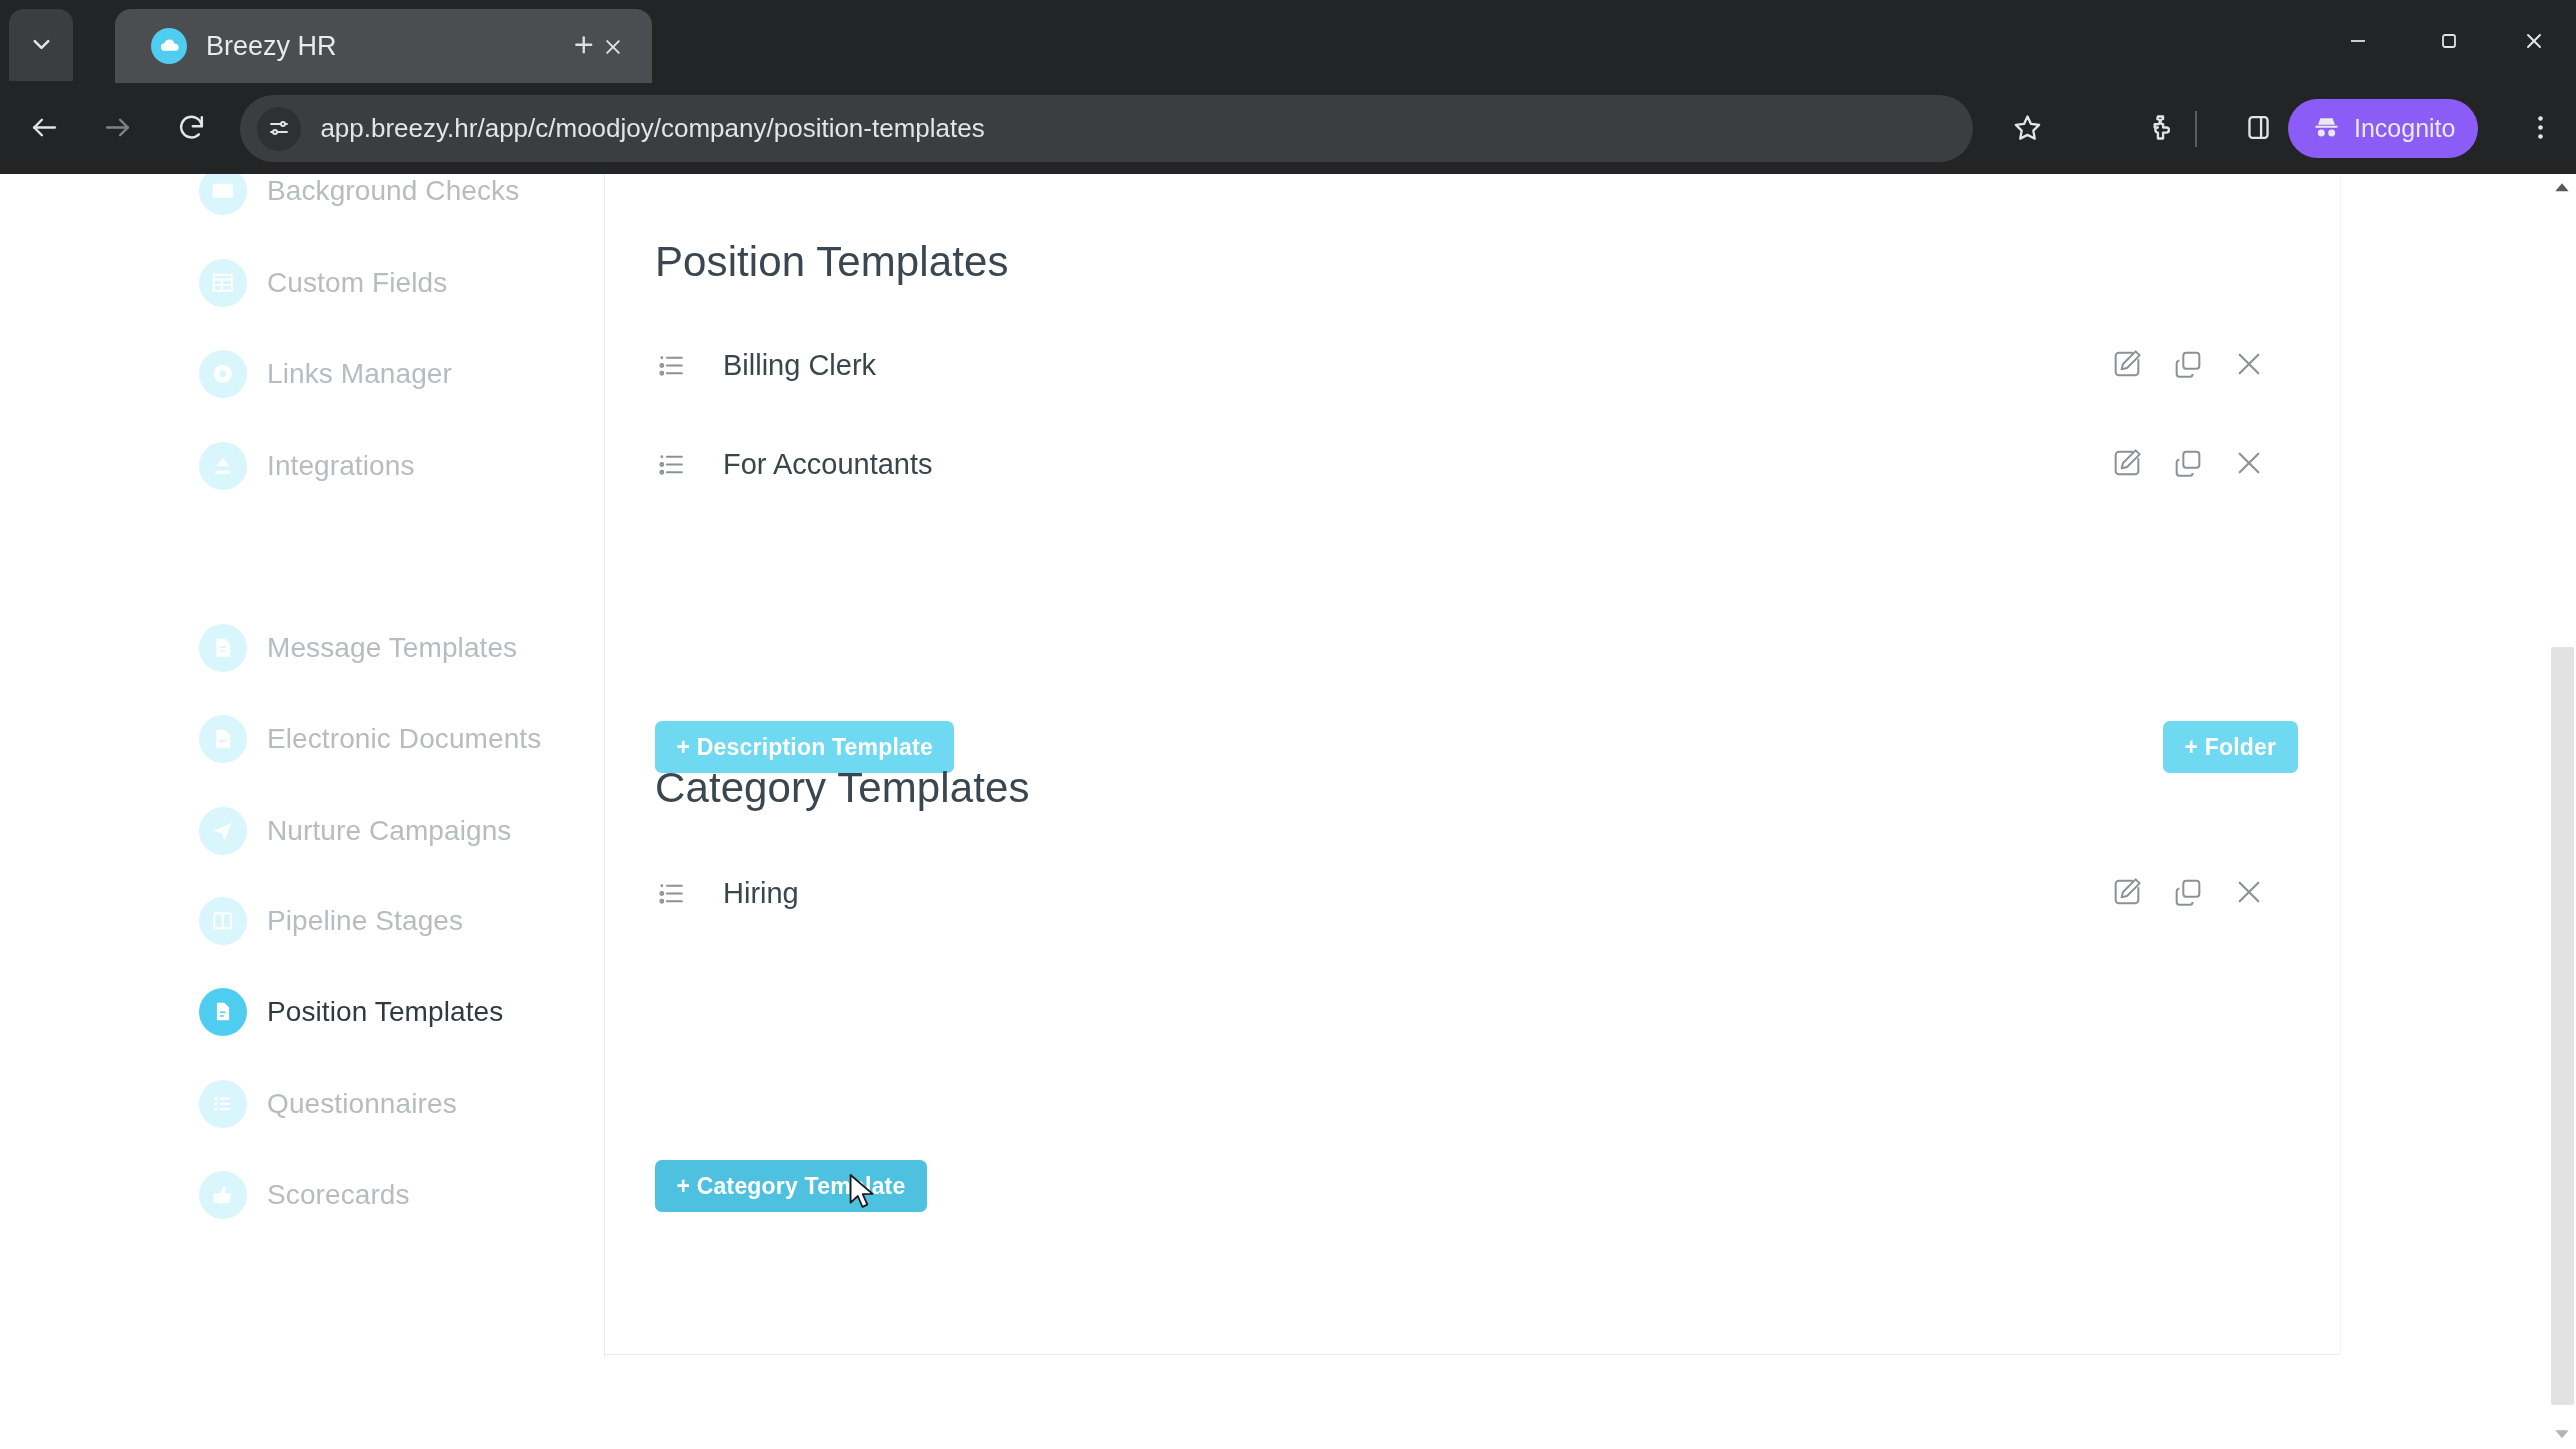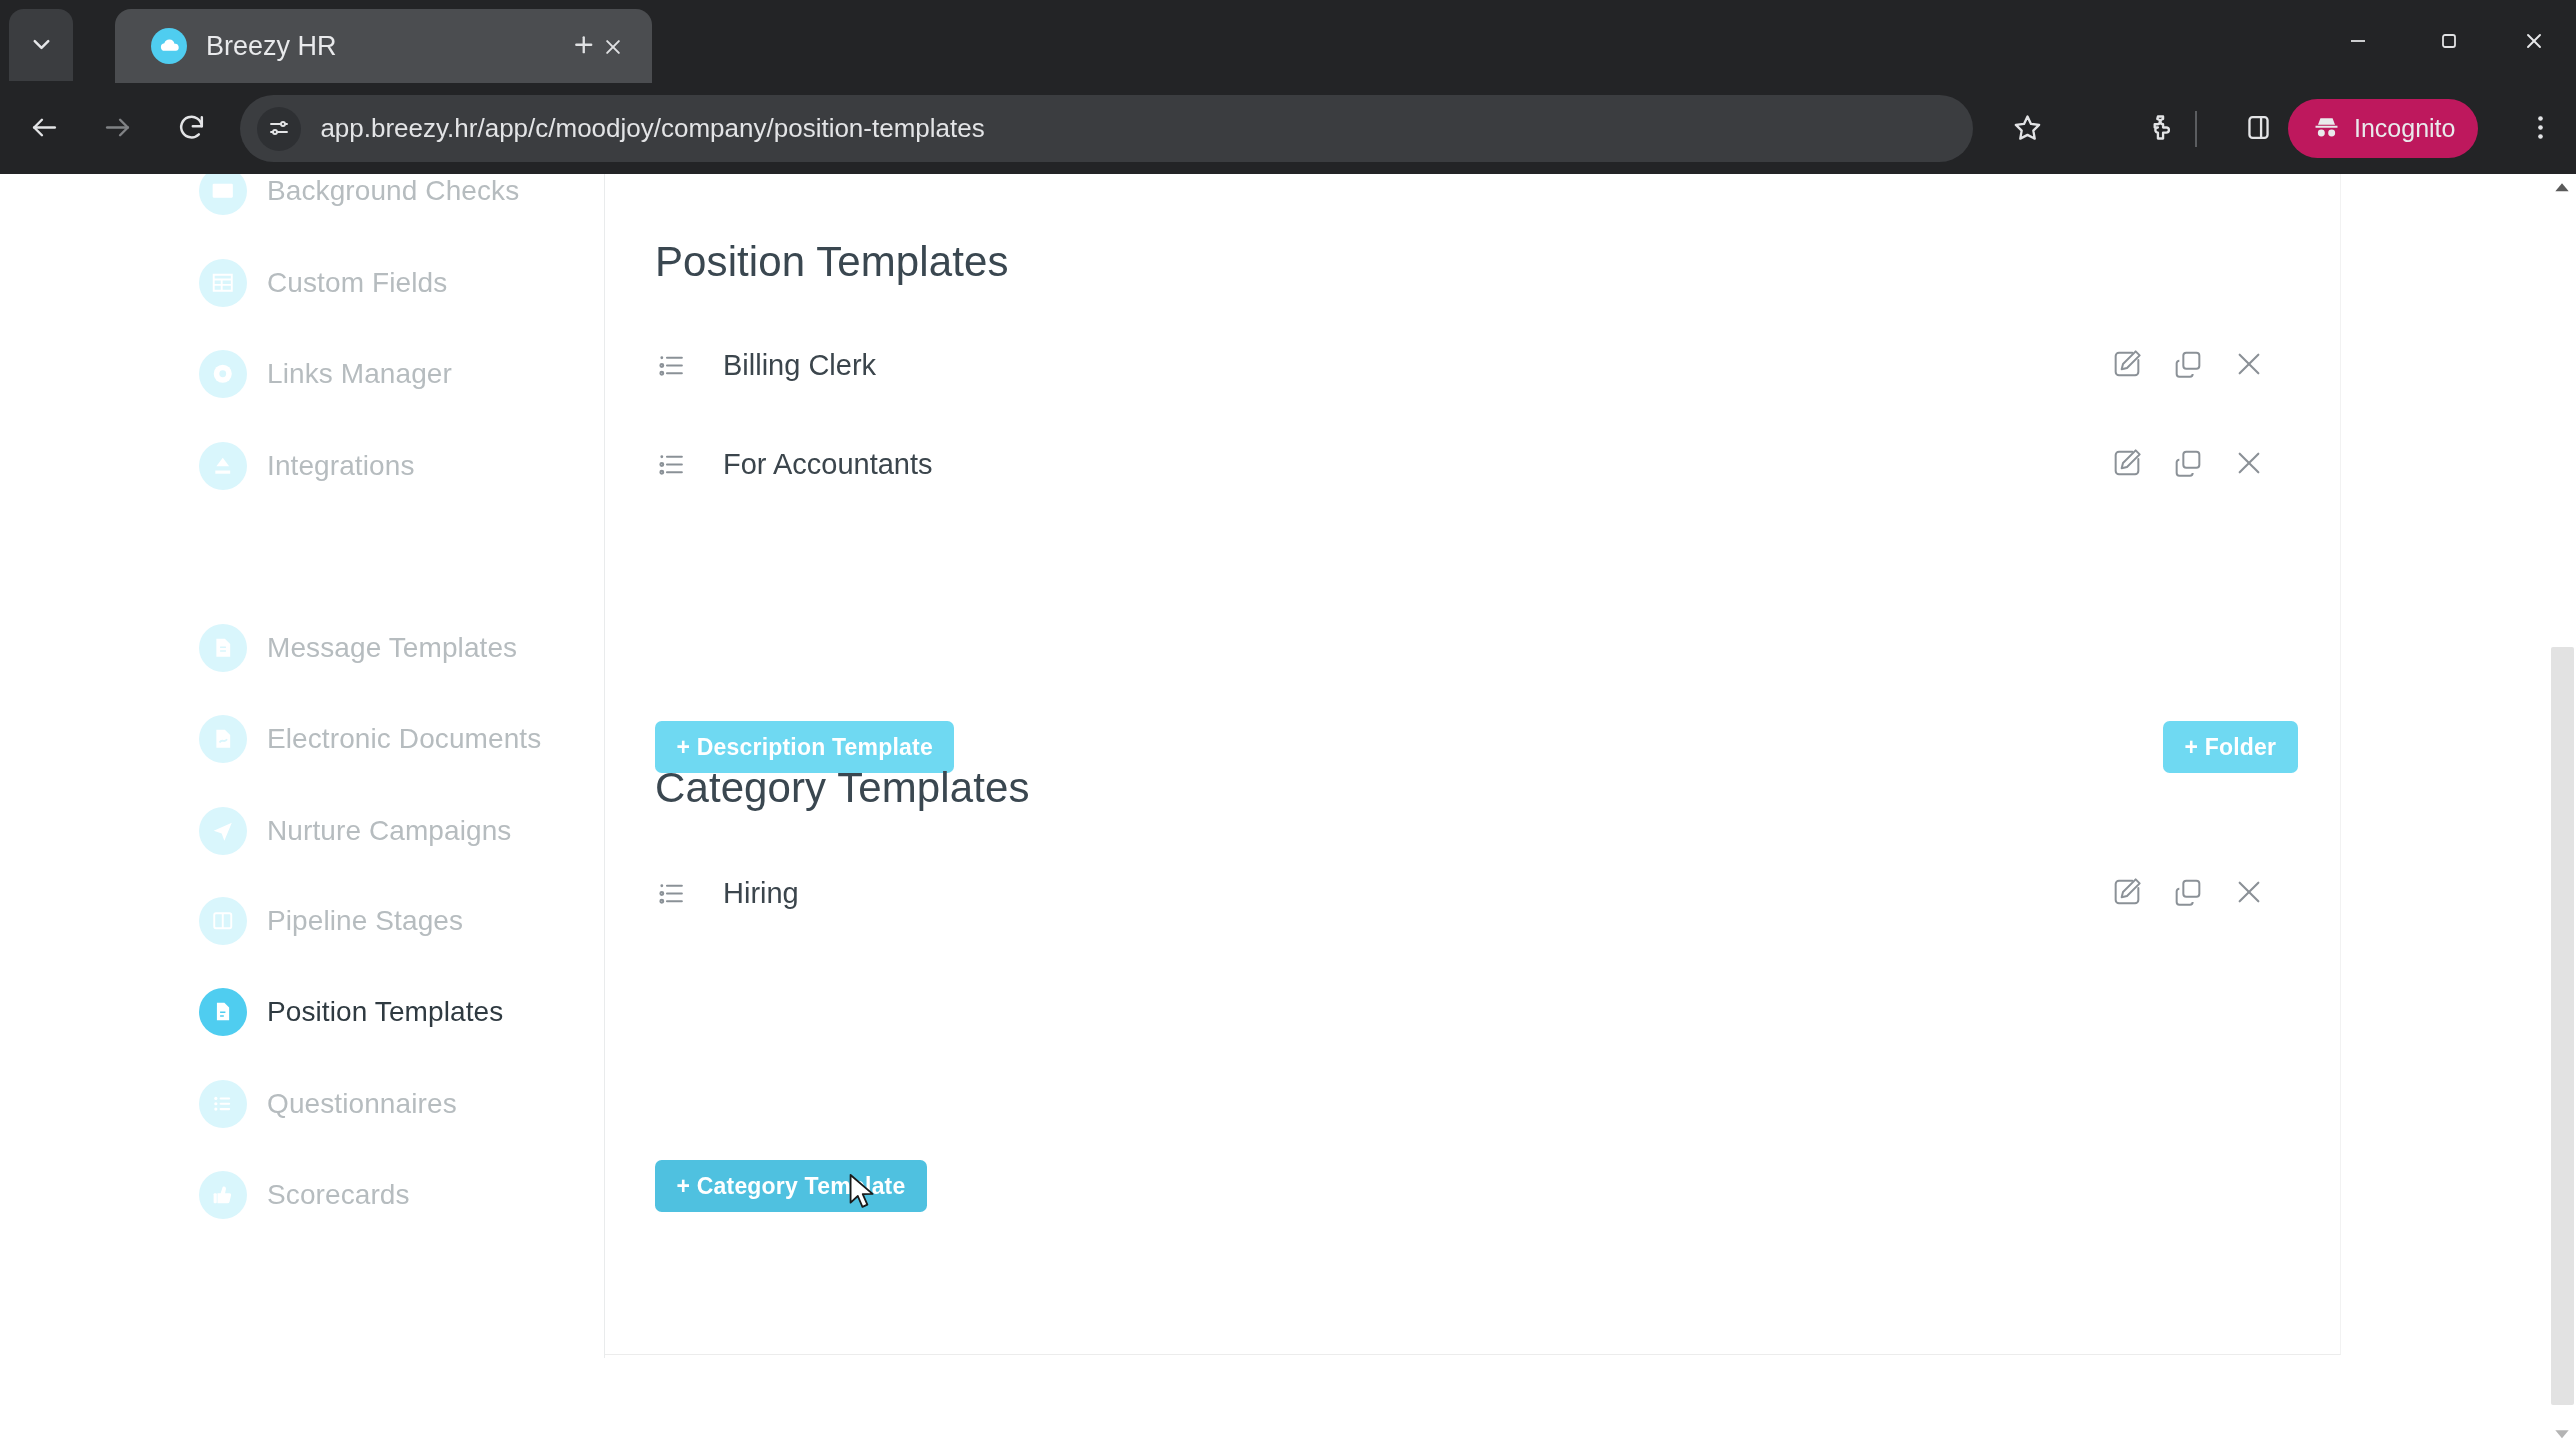--- a/index.html
+++ b/index.html
@@ -156,21 +156,21 @@
   #toolbar-divider {
     position: absolute;
     left: 2195px; top: 28px;
     width: 2px; height: 36px;
     background: #5b5d60;
   }
   #incognito-badge {
     position: absolute;
     left: 2288px; top: 16px;
     height: 59px;
-    background: #be185d;
+    background: #8b5cf6;
     border-radius: 29.5px;
     display: flex; align-items: center;
     padding: 16px 23px;
     cursor: pointer;
   }
   #incognito-badge svg { width: 31px; height: 31px; }
   #incognito-label {
     margin-left: 12px;
     color: #e9eaec;
     font-size: 25px;

